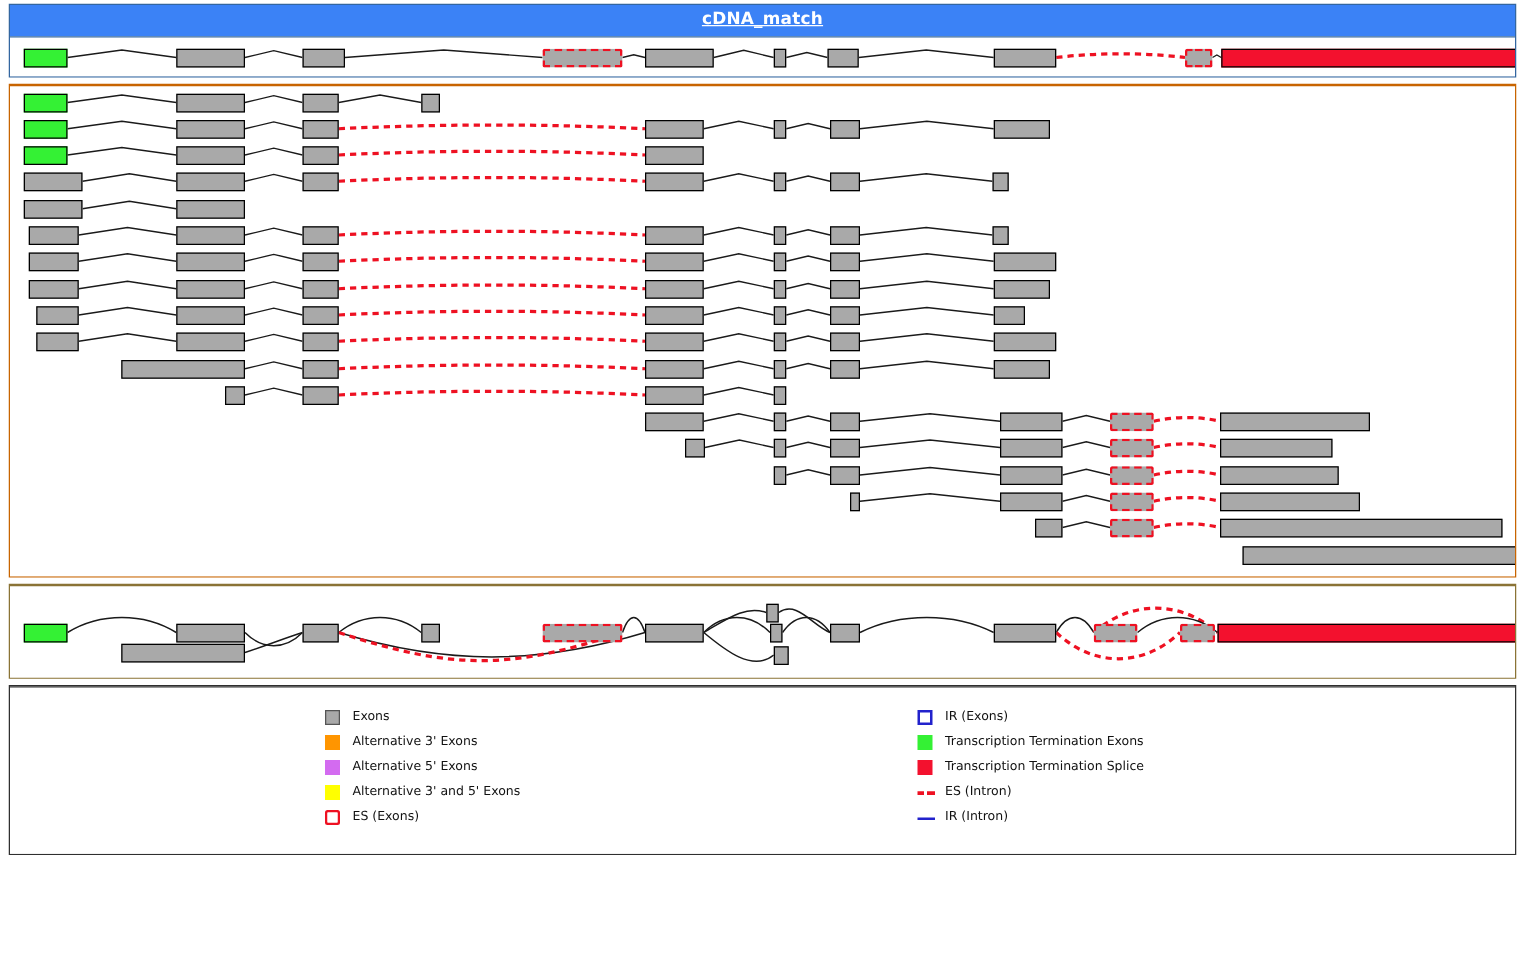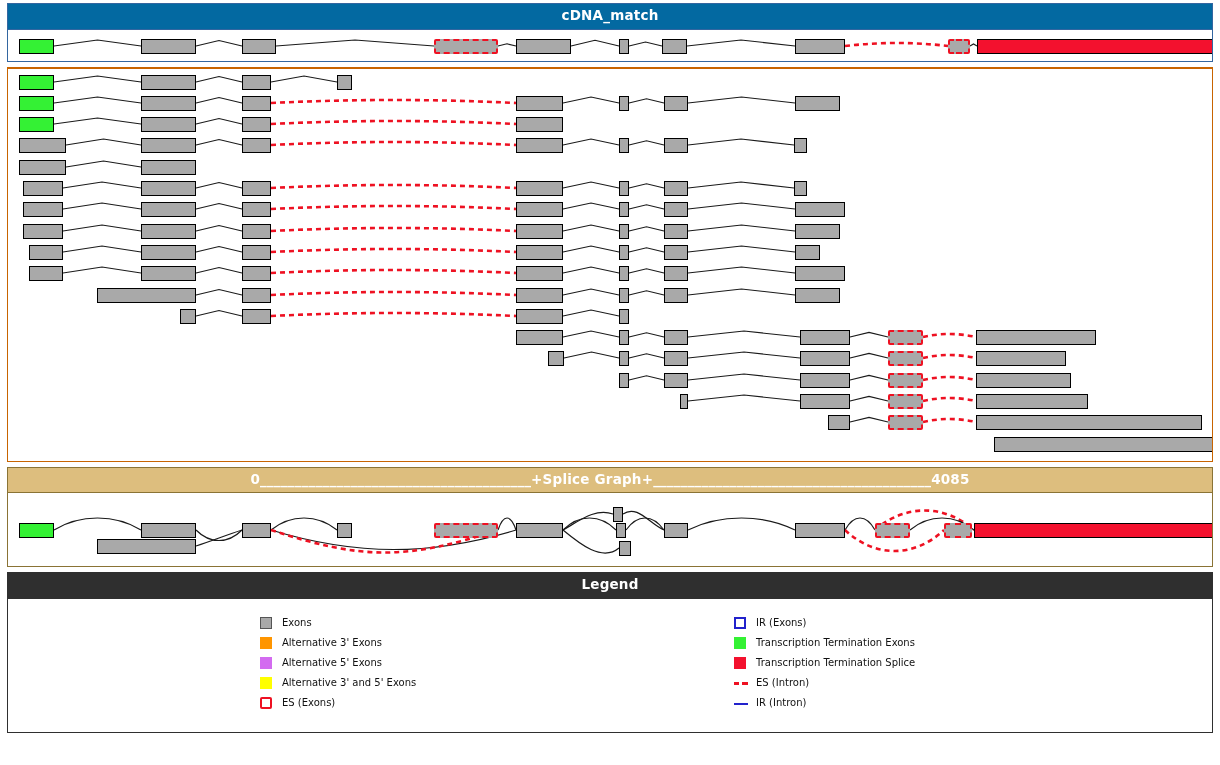--- a/index.html
+++ b/index.html
@@ -64,21 +64,21 @@
   .lg-label{position:absolute;left:22px;top:0;font-size:10px;color:#111;}
 
   .ruler-text{font-weight:bold;}
 </style>
 </head>
 <body>
 
 <div class="page">
 
   <div class="panel" style="border:1px solid #3366a0;">
-    <div class="track-header" style="background:#0369a1;">
+    <div class="track-header" style="background:#3b82f6;text-decoration:underline;">
       <span>cDNA_match</span>
     </div>
     <div class="track-body" id="cdna-body" style="height:32px;border-top:1px solid #3366a0;">
         <div class="row" style="top: 0px;">
           <div class="intron" style="left: 46px; top: 6px; width: 87px; height: 18px;">
             <svg width="87" height="18" viewBox="0 0 87 18">
               <path d="M0,10 L43.5,4 L87,10" class="ln"></path>
             </svg>
           </div>
           <div class="intron" style="left: 188px; top: 6px; width: 46px; height: 18px;">
@@ -644,23 +644,20 @@
           <div class="exon es" style="left: 880px; width: 35px; top: 0px;"></div>
           <div class="exon" style="left: 968px; width: 226px; top: 0px;"></div>
         </div>
         <div class="row" style="top: 368.1px;">
           <div class="exon" style="left: 986px; width: 224px; top: 0px;"></div>
         </div>
       </div>
   </div>
 
   <div class="panel" style="border:1px solid #8a7335;">
-    <div class="track-header ruler-text" style="background:#ddbe7e;">
-      <span>0_______________________________________+Splice Graph+________________________________________4085</span>
-    </div>
     <div class="track-body" id="sg-body" style="height:74px;border-top:1px solid #8a7335;">
         <div class="intron" style="left: 46px; top: 4px; width: 87px; height: 56px;">
           <svg width="87" height="56" viewBox="0 0 87 56">
             <path d="M0,33 C26.099999999999998,17 60.9,17 87,33" class="ln-arc"></path>
           </svg>
         </div>
         <div class="intron" style="left: 188px; top: 4px; width: 46px; height: 56px;">
           <svg width="46" height="56" viewBox="0 0 46 56">
             <path d="M0,33 C13.799999999999999,47 32.199999999999996,47 46,33" class="ln-arc"></path>
           </svg>
@@ -752,23 +749,20 @@
         <div class="exon" style="left: 611px; width: 12px; top: 48px;"></div>
         <div class="exon" style="left: 656px; width: 24px; top: 30px;"></div>
         <div class="exon" style="left: 787px; width: 50px; top: 30px;"></div>
         <div class="exon es" style="left: 867px; width: 35px; top: 30px;"></div>
         <div class="exon es" style="left: 936px; width: 28px; top: 30px;"></div>
         <div class="exon term" style="left: 966px; width: 243px; top: 30px;"></div>
       </div>
   </div>
 
   <div class="panel" style="border:1px solid #2f2f2f;">
-    <div class="track-header" style="background:#2f2f2f;">
-      <span>Legend</span>
-    </div>
     <div class="legend-body" id="legend-body" style="height:134px;border-top:1px solid #2f2f2f;">
       <div class="legend-cols">
         <div class="lg-col" id="lg-left" style="left:252px;">
             <div class="lg-row">
               <span class="lg-swatch exons"></span>
               <span class="lg-label">Exons</span>
             </div>
             <div class="lg-row">
               <span class="lg-swatch alt3"></span>
               <span class="lg-label">Alternative 3' Exons</span>

